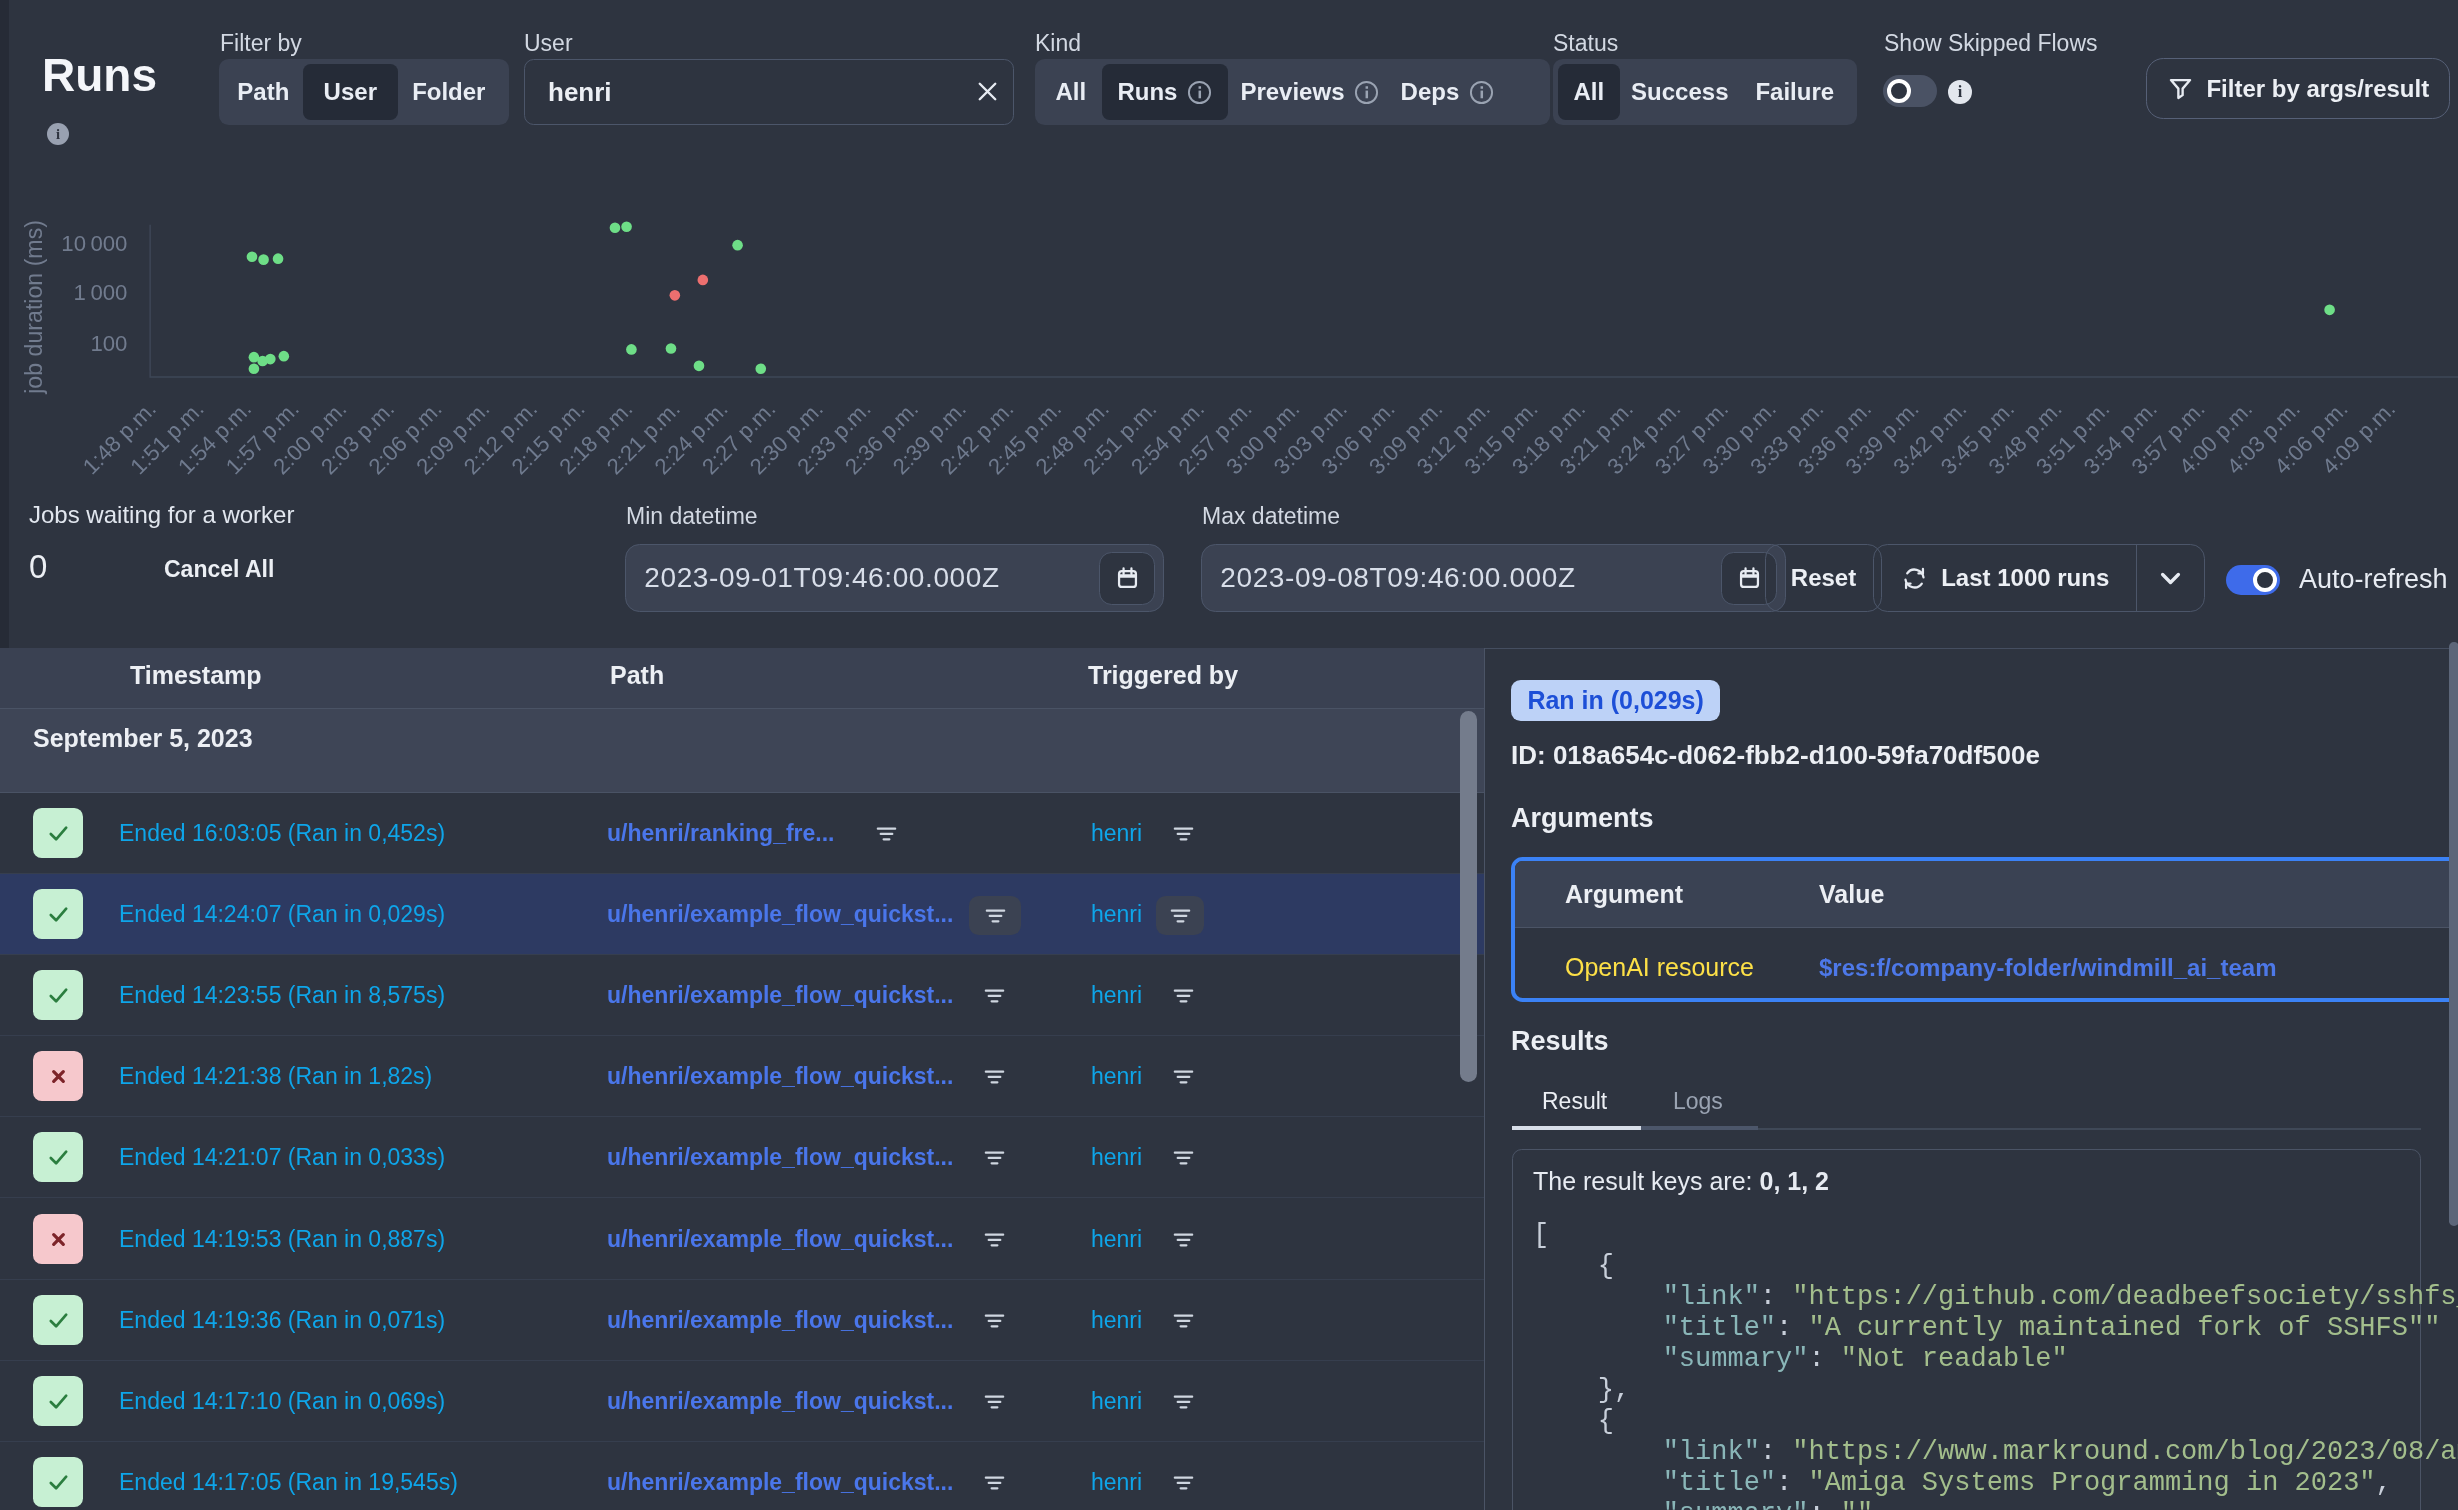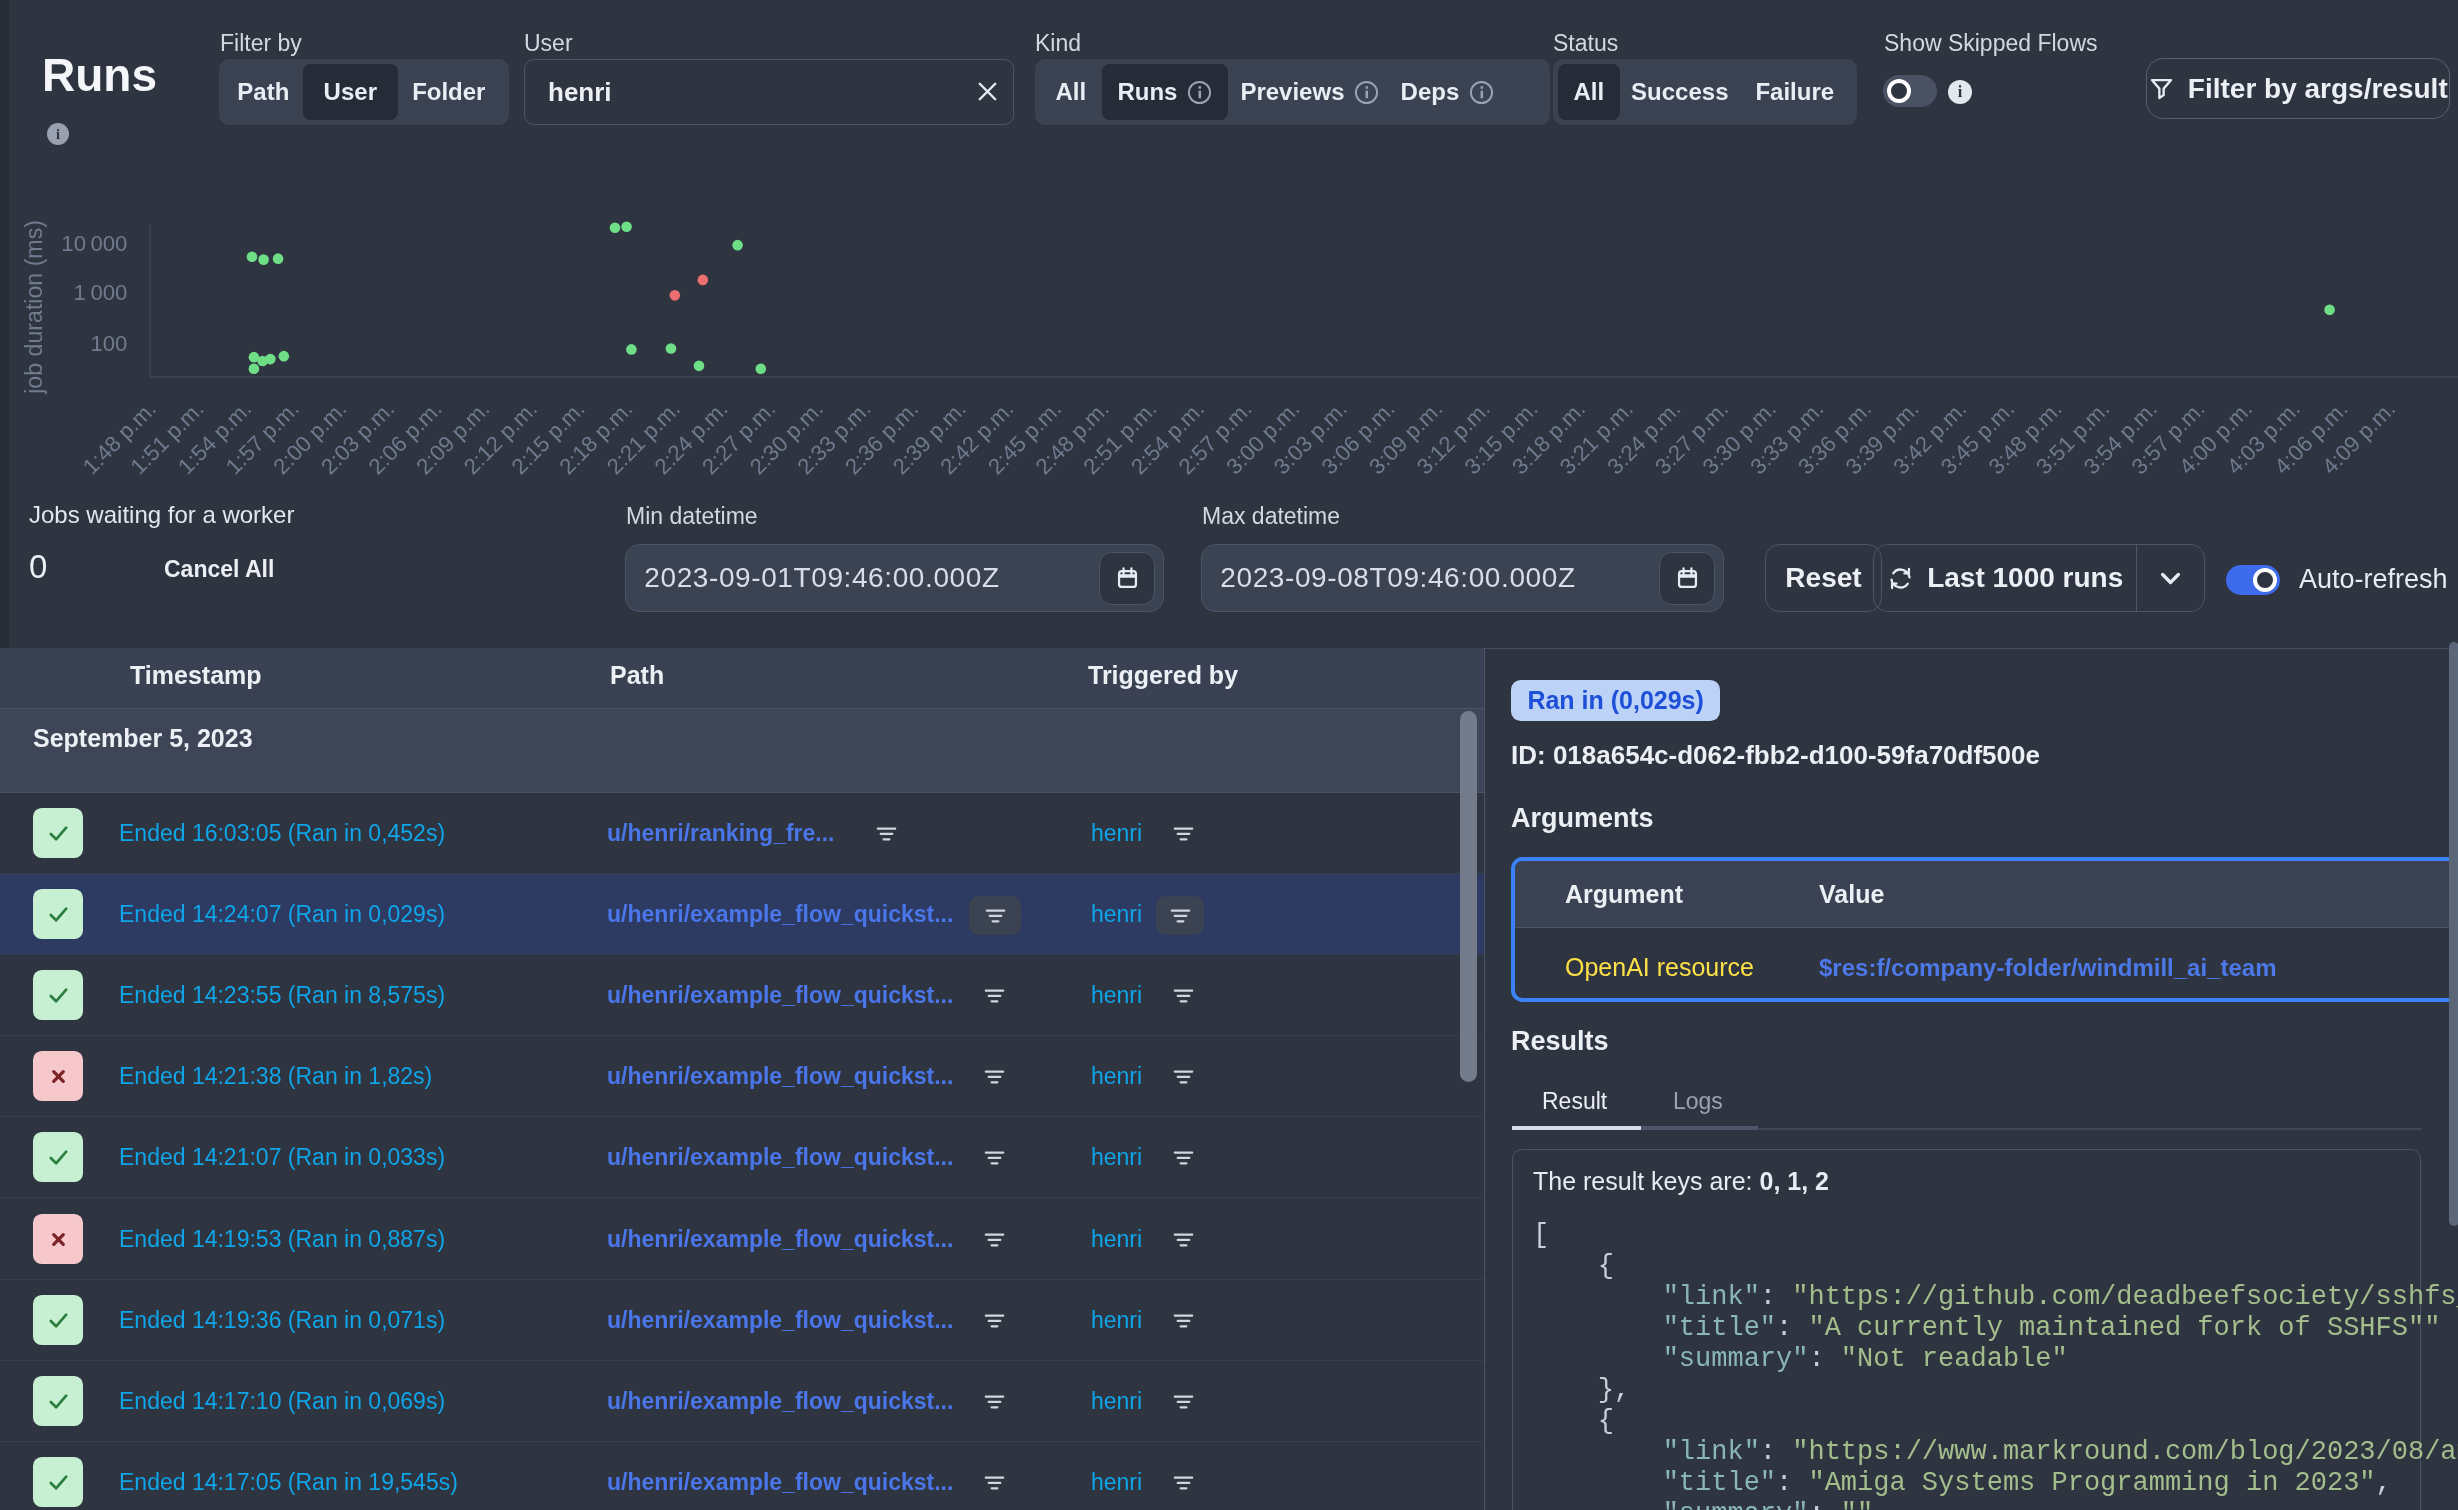--- a/index.html
+++ b/index.html
@@ -4,21 +4,21 @@
 <style>
   * { margin:0; padding:0; box-sizing:border-box; }
   html,body { width:2458px; height:1510px; overflow:hidden; }
   body { background:#2e3440; font-family:"Liberation Sans", sans-serif; position:relative; color:#eceff4; }
   .abs { position:absolute; }
   .lbl { font-size:23px; color:#d2d8e2; }
   .grp { background:#3b4252; border-radius:9.7px; display:flex; align-items:center; padding:4.8px; height:66px; }
   .gi { display:flex; align-items:center; justify-content:center; height:56px; font-weight:bold; font-size:24px; color:#e9edf4; border-radius:7.7px; }
   .gi.sel { background:#252b37; }
   .inp { background:transparent; border:1.9px solid #4c566a; border-radius:9.7px; height:66px; }
-  .btn { border:1.9px solid #4c566a; border-radius:14.5px; display:flex; align-items:center; justify-content:center; font-weight:bold; font-size:28px; color:#eceff4; }
+  .btn { border:1.9px solid #4c566a; border-radius:14.5px; display:flex; align-items:center; justify-content:center; font-weight:bold; font-size:24px; color:#eceff4; }
   .din { background:#3b4252; border:1px solid #4c566a; border-radius:14.5px; height:68px; position:absolute; }
   .din .txt { position:absolute; left:18.3px; top:17.4px; font-size:28px; letter-spacing:0.6px; color:#d8dee9; }
   .calbtn { position:absolute; right:7.7px; top:6.8px; width:56px; height:53px; border:1.9px solid #4c566a; border-radius:12.6px; background:#2e3440; display:flex; align-items:center; justify-content:center; }
   .ico { stroke:#e7ebf2; fill:none; stroke-width:2; stroke-linecap:round; stroke-linejoin:round; }
   .row { position:absolute; left:0; width:1484px; height:81px; border-bottom:1px solid #363e4e; }
   .sq { position:absolute; left:33px; top:15.4px; width:50px; height:50px; border-radius:8.7px; display:flex; align-items:center; justify-content:center; }
   .sq.ok { background:#c7f0d3; }
   .sq.ko { background:#f6c8cc; }
   .rt { position:absolute; top:27px; font-size:23px; color:#0ea5e9; }
   .pl { position:absolute; top:27px; font-size:23px; font-weight:bold; color:#4a76ea; }
@@ -180,21 +180,21 @@
   <div class="calbtn">
     <svg width="27" height="27" viewBox="0 0 24 24">
         <rect class="ico" x="4.5" y="5.5" width="15" height="14" rx="2.5"></rect>
         <path class="ico" style="stroke-width:3" d="M5 9.8h14"></path>
         <path class="ico" d="M8.5 3v5M15.5 3v5"></path>
       </svg>
   </div>
 </div>
 
 <div class="abs lbl" style="left:1202px; top:503px;">Max datetime</div>
-<div class="din" style="left:1201px; top:544px; width:523px;">
+<div class="din" style="left:1201px; top:544px; width:585px;">
   <div class="txt">2023-09-08T09:46:00.000Z</div>
   <div class="calbtn">
     <svg width="27" height="27" viewBox="0 0 24 24">
         <rect class="ico" x="4.5" y="5.5" width="15" height="14" rx="2.5"></rect>
         <path class="ico" style="stroke-width:3" d="M5 9.8h14"></path>
         <path class="ico" d="M8.5 3v5M15.5 3v5"></path>
       </svg>
   </div>
 </div>
 

